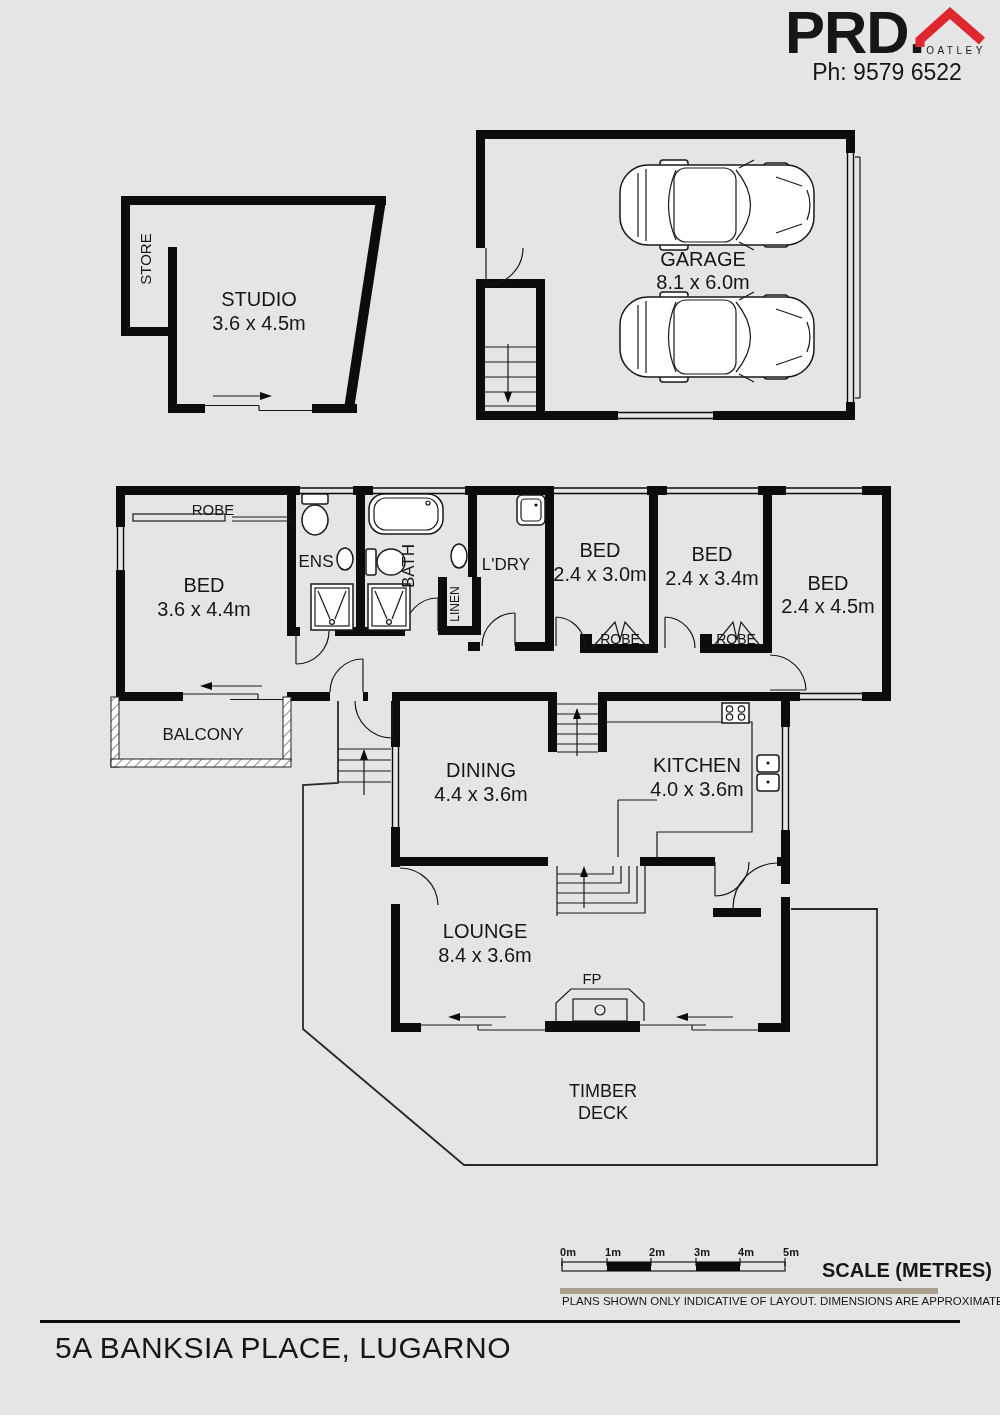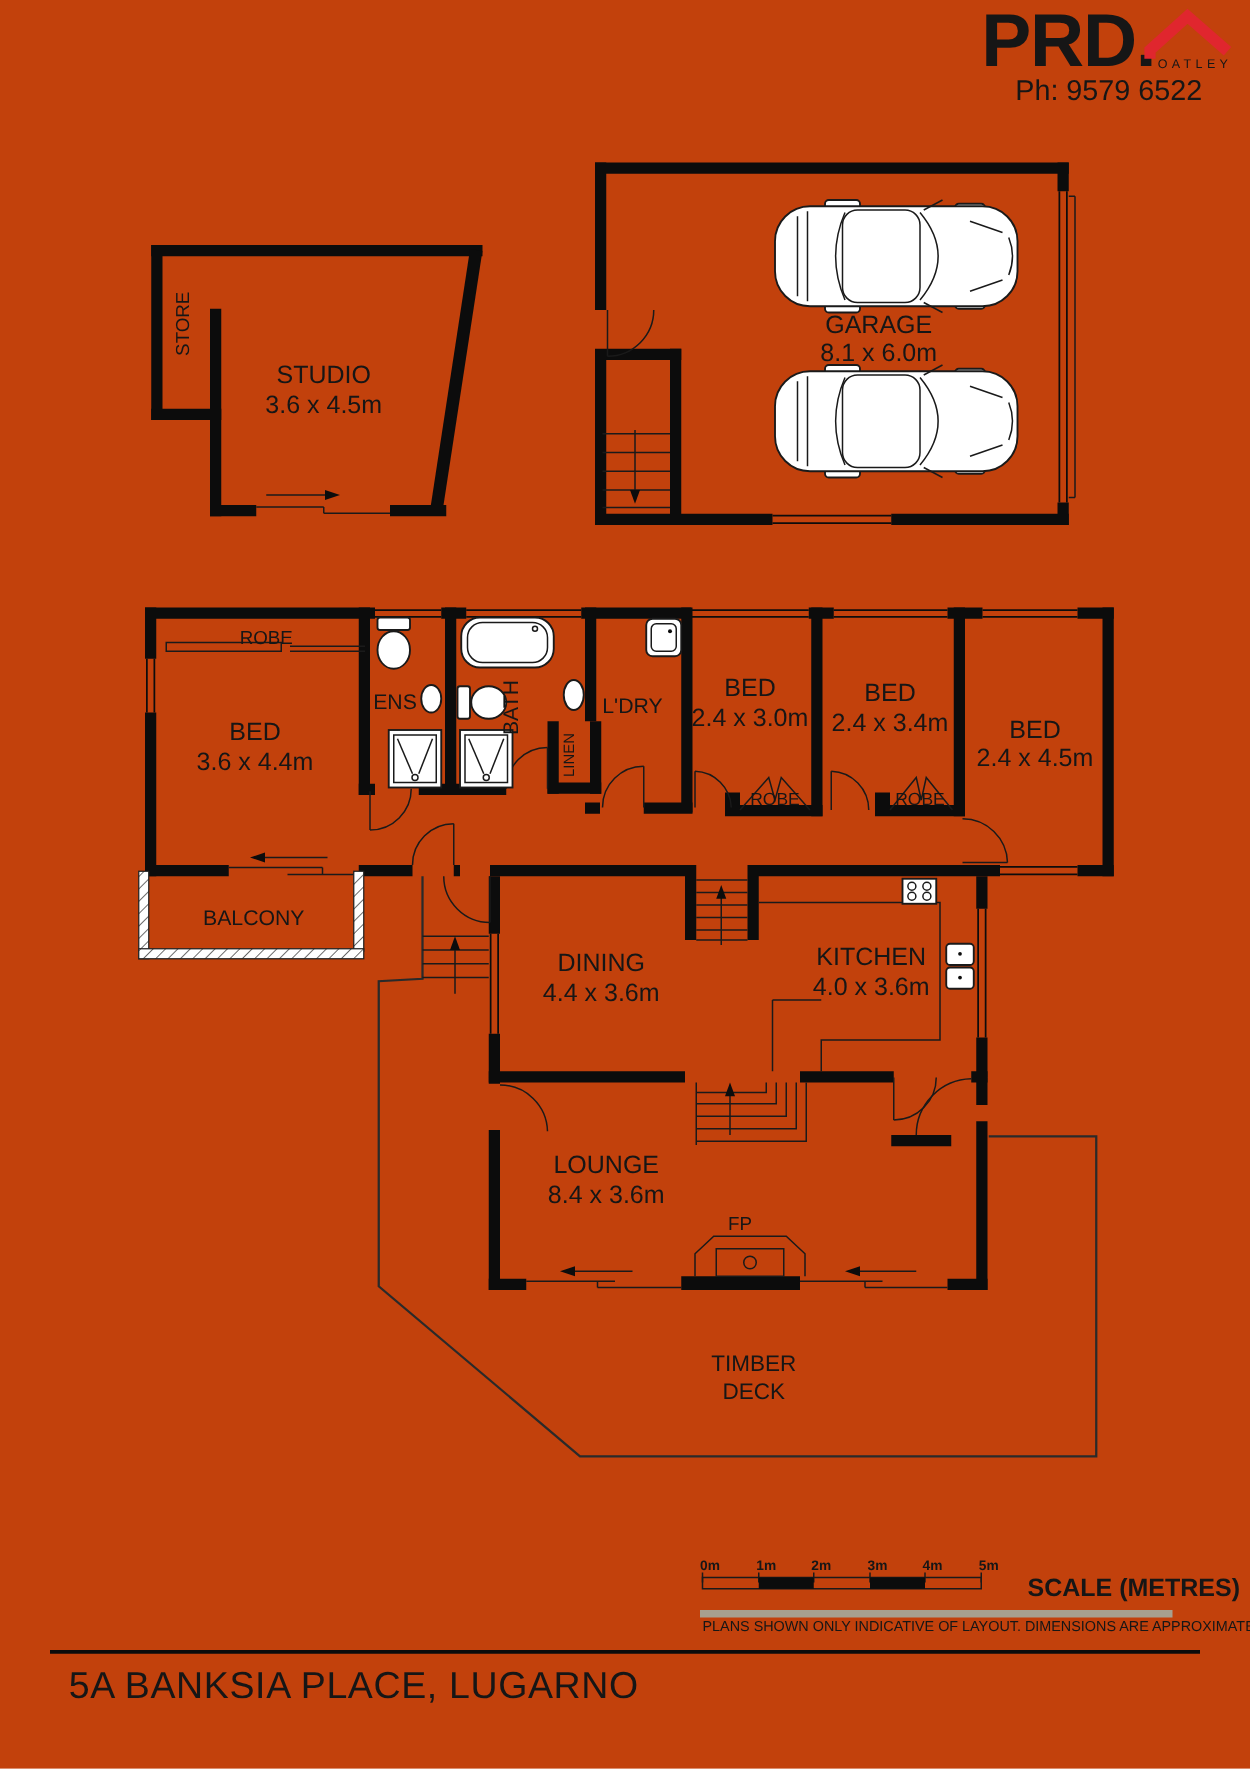--- a/index.html
+++ b/index.html
@@ -1,16 +1,16 @@
 <!DOCTYPE html>
 <html><head>
 <meta charset="utf-8">
 <style>
   html,body{margin:0;padding:0;background:#ffffff;}
-  .page{position:relative;width:1000px;height:1415px;background:#c2410c;overflow:hidden;}
+  .page{position:relative;width:1000px;height:1415px;background:#e5e5e5;overflow:hidden;}
   svg{position:absolute;left:0;top:0;}
   .t{font-family:"Liberation Sans","DejaVu Sans",sans-serif;fill:#161616;}
   .w{fill:#0c0c0c;}
   .ln1{stroke:#1a1a1a;stroke-width:1.2;fill:none;}
   .fx{stroke:#1a1a1a;stroke-width:1.5;fill:#ffffff;}
   .nf{stroke:#1a1a1a;stroke-width:1.2;fill:none;}
   .arc{stroke:#1a1a1a;stroke-width:1.2;fill:none;}
   .win{stroke:#0c0c0c;stroke-width:1.4;fill:none;}
   .ah{fill:#0c0c0c;}
 </style>

